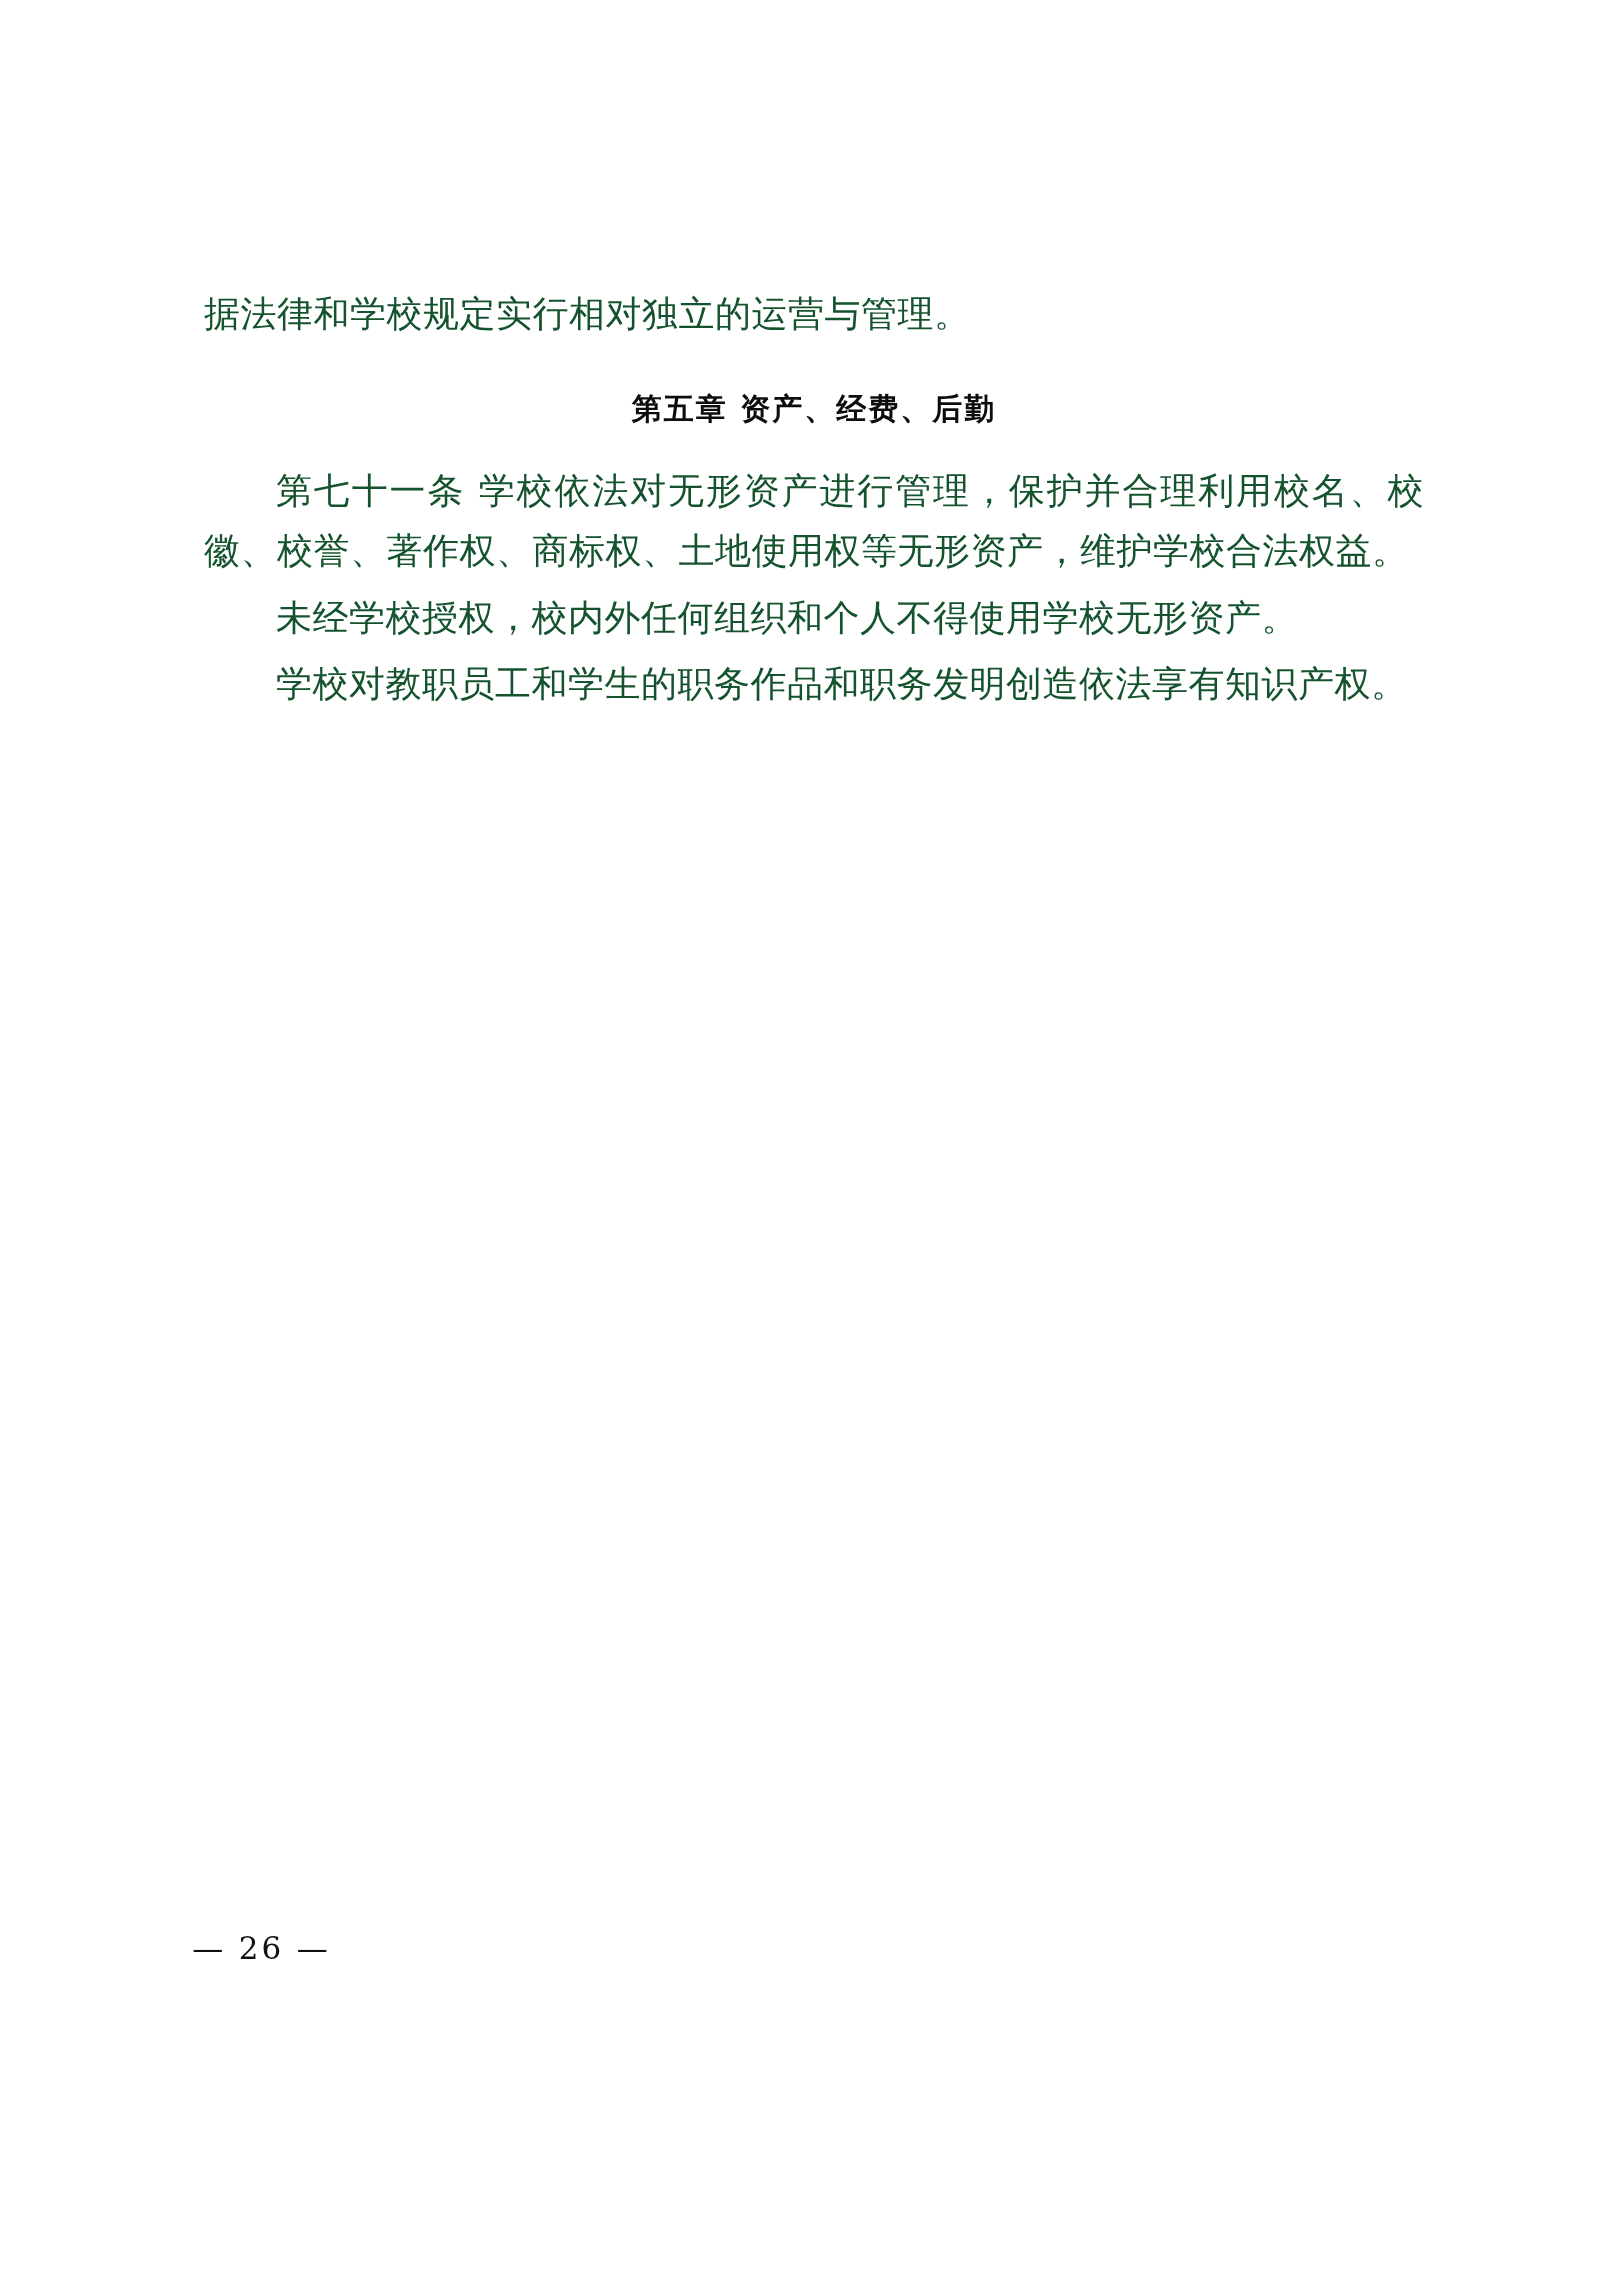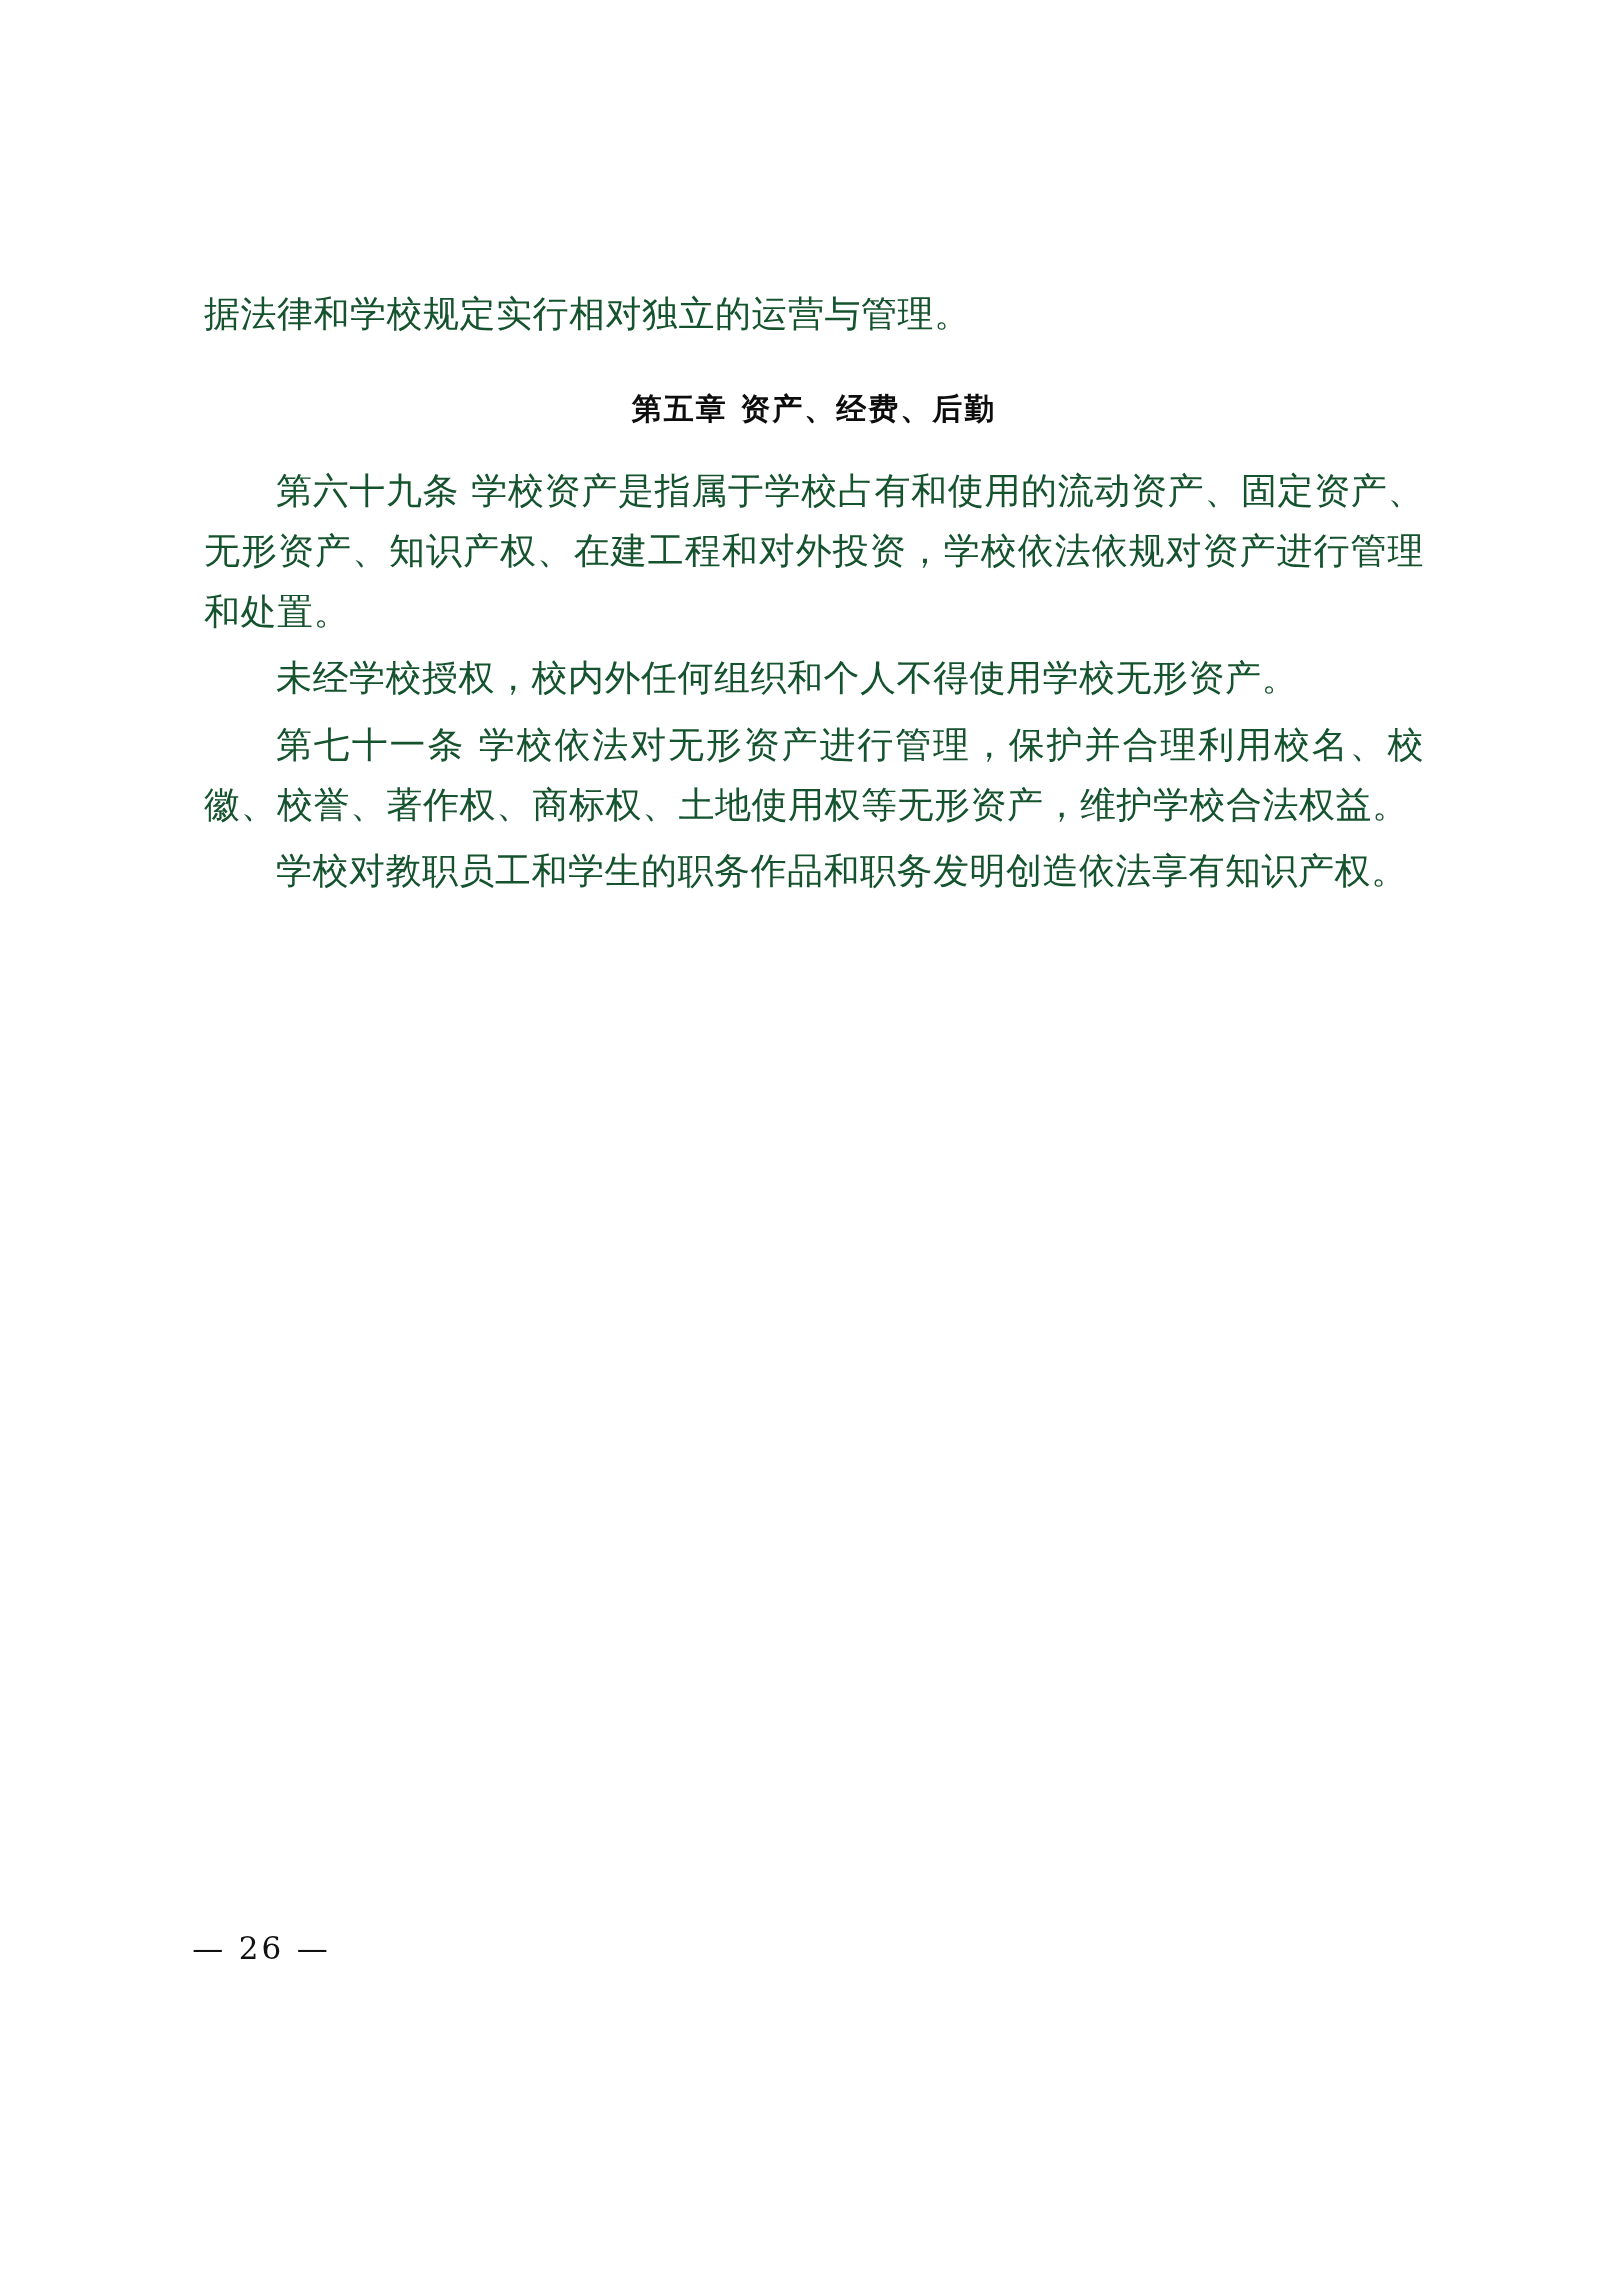--- a/index.html
+++ b/index.html
@@ -62,23 +62,22 @@
 </head>
 <body>
 
 <div class="page">
   <div class="content">
 
     <p class="para">据法律和学校规定实行相对独立的运营与管理。</p>
 
     <h2 class="chapter-title">第五章   资产、经费、后勤</h2>
 
-    <p class="para indent">第六十九条 学校资产是指属于学校占有和使用的流动资产、固定资产、无形资产、知识产权、在建工程和对外投资，学校依法依规对资产进行管理和处置。</p>
+    <p class="para indent">第七十一条 学校依法对无形资产进行管理，保护并合理利用校名、校徽、校誉、著作权、商标权、土地使用权等无形资产，维护学校合法权益。</p>
     <p class="para indent">未经学校授权，校内外任何组织和个人不得使用学校无形资产。</p>
-    <p class="para indent">第七十一条 学校依法对无形资产进行管理，保护并合理利用校名、校徽、校誉、著作权、商标权、土地使用权等无形资产，维护学校合法权益。</p>
     <p class="para indent">学校对教职员工和学生的职务作品和职务发明创造依法享有知识产权。</p>
 
   </div>
 
   <div class="page-number">
     <span class="pn-inner">— 26 —</span>
   </div>
 </div>
 
 

